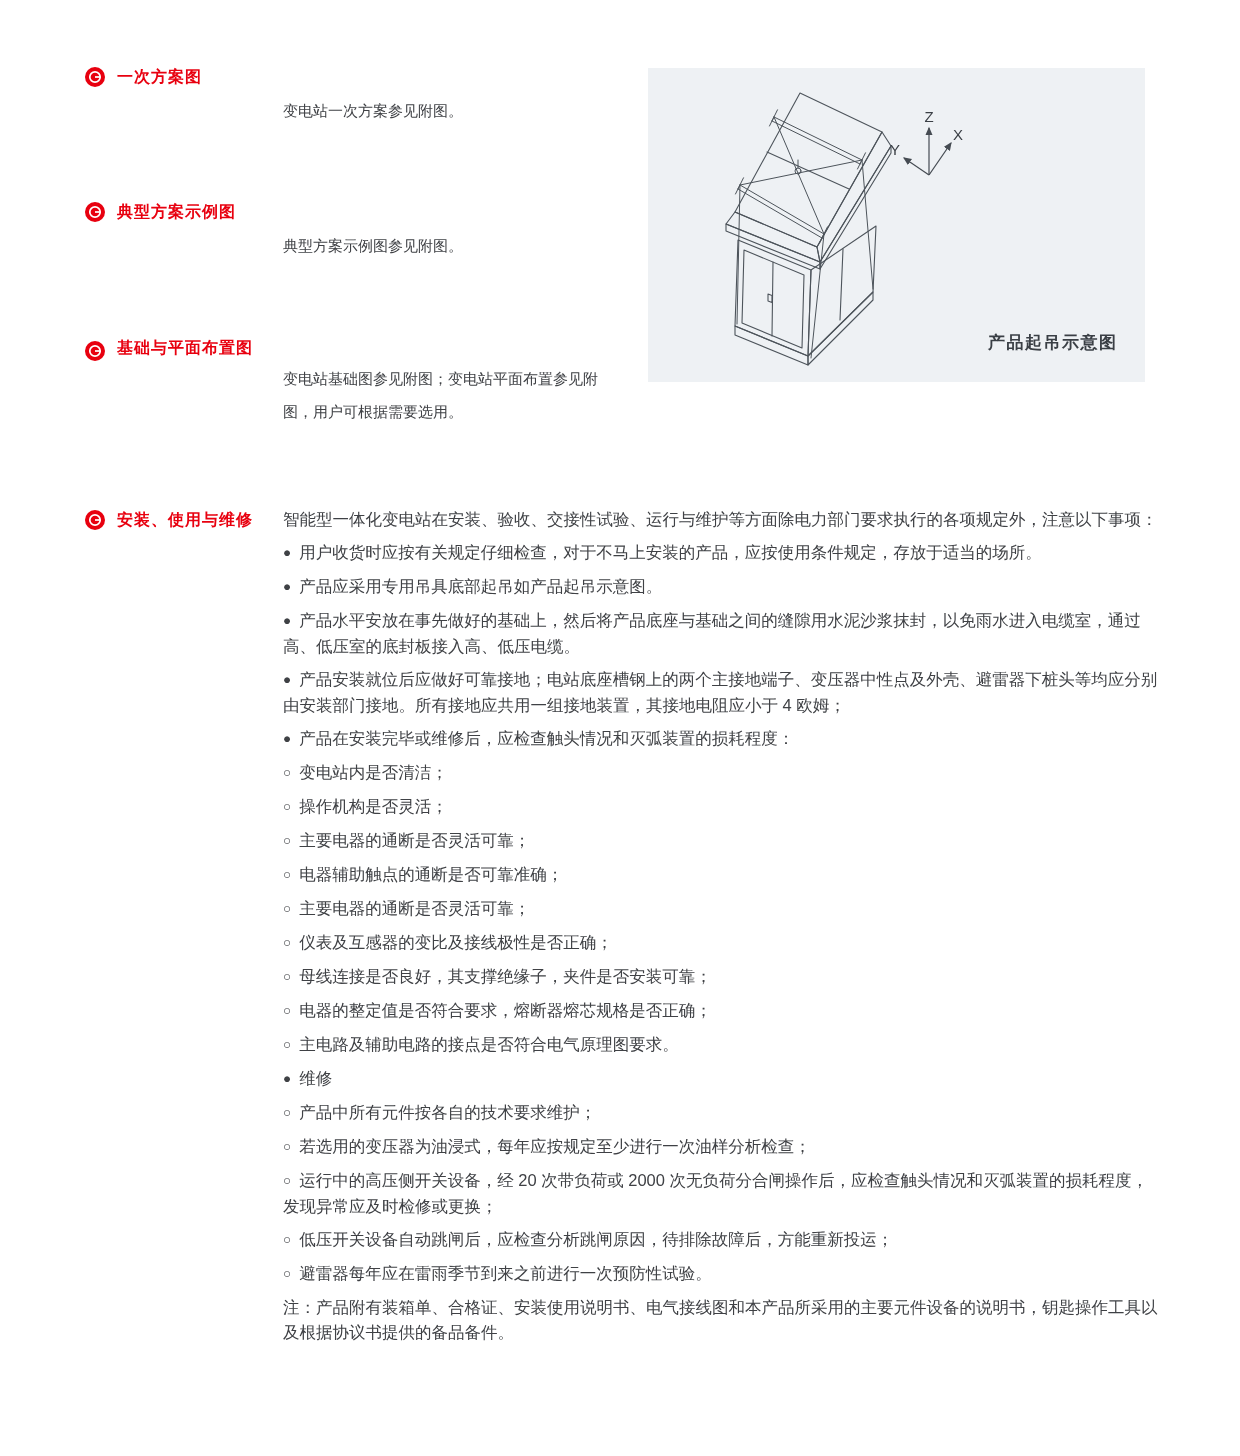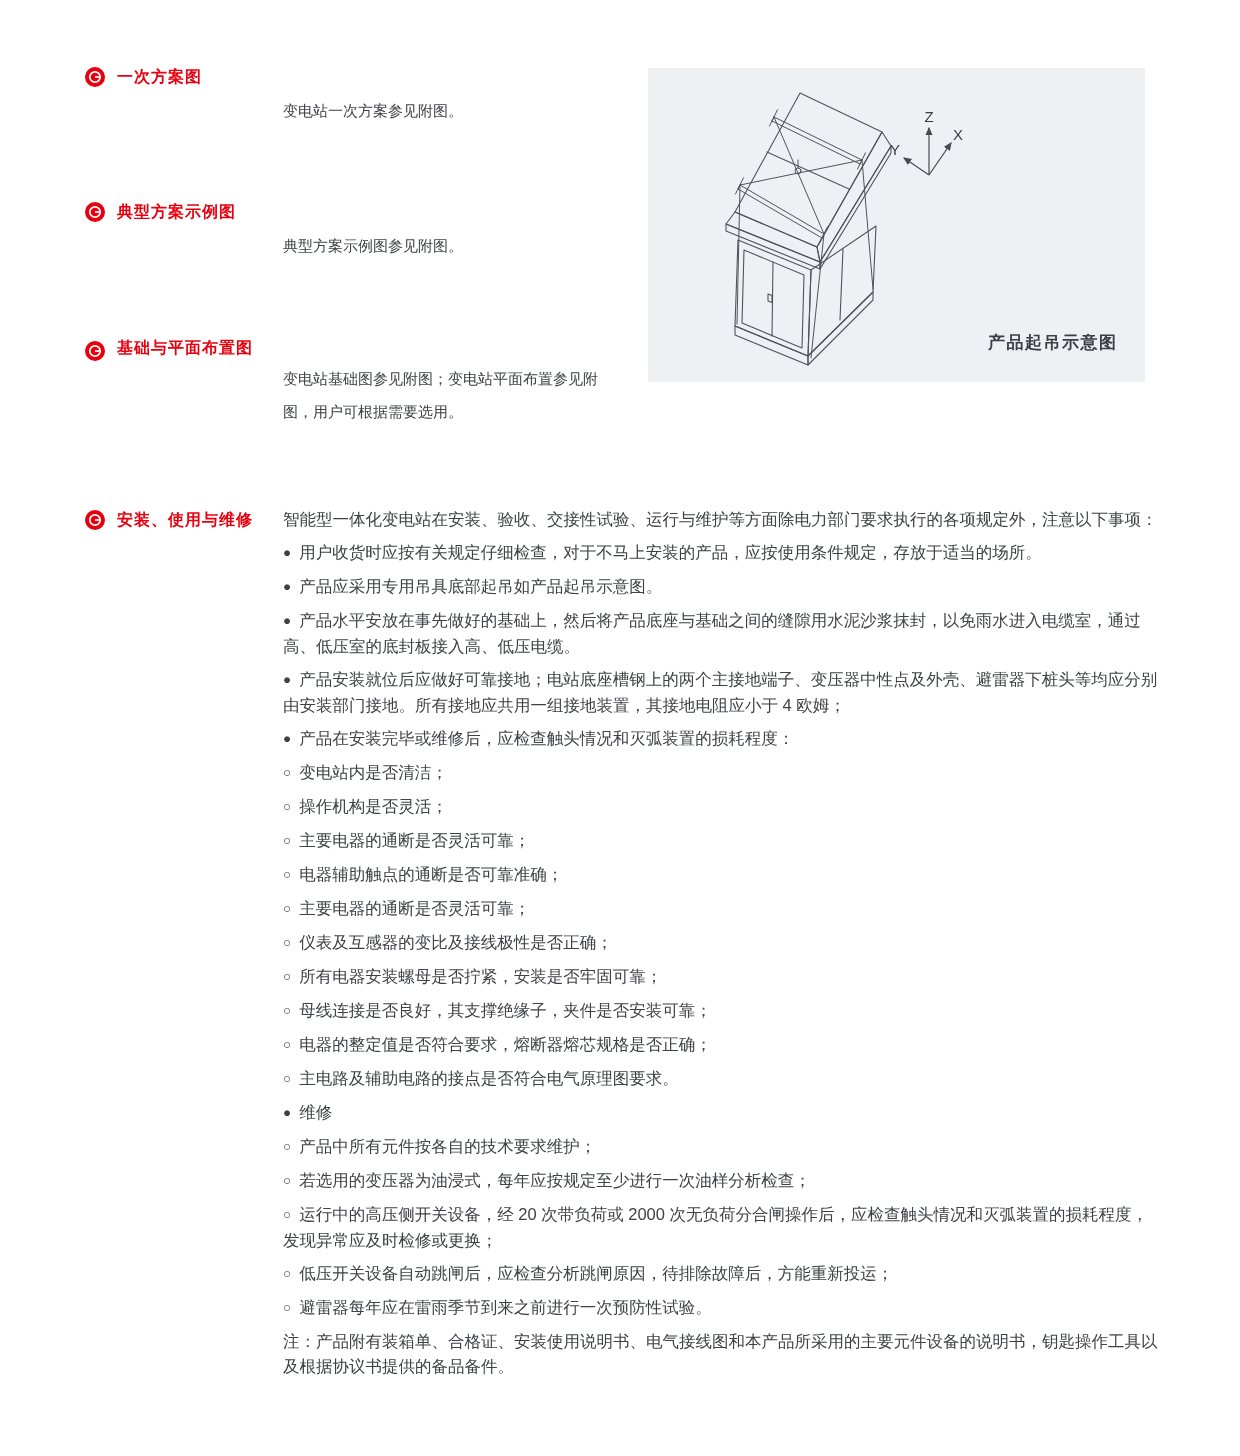--- a/index.html
+++ b/index.html
@@ -158,21 +158,20 @@
         <p><span class="blt">○</span><span>操作机构是否灵活；</span></p>
 
         <p><span class="blt">○</span><span>主要电器的通断是否灵活可靠；</span></p>
 
         <p><span class="blt">○</span><span>电器辅助触点的通断是否可靠准确；</span></p>
 
         <p><span class="blt">○</span><span>主要电器的通断是否灵活可靠；</span></p>
 
         <p><span class="blt">○</span><span>仪表及互感器的变比及接线极性是否正确；</span></p>
 
-        <p><span class="blt">○</span><span>所有电器安装螺母是否拧紧，安装是否牢固可靠；</span></p>
 
         <p><span class="blt">○</span><span>母线连接是否良好，其支撑绝缘子，夹件是否安装可靠；</span></p>
 
         <p><span class="blt">○</span><span>电器的整定值是否符合要求，熔断器熔芯规格是否正确；</span></p>
 
         <p><span class="blt">○</span><span>主电路及辅助电路的接点是否符合电气原理图要求。</span></p>
 
         <p><span class="blt">●</span><span>维修</span></p>
 
         <p><span class="blt">○</span><span>产品中所有元件按各自的技术要求维护；</span></p>

